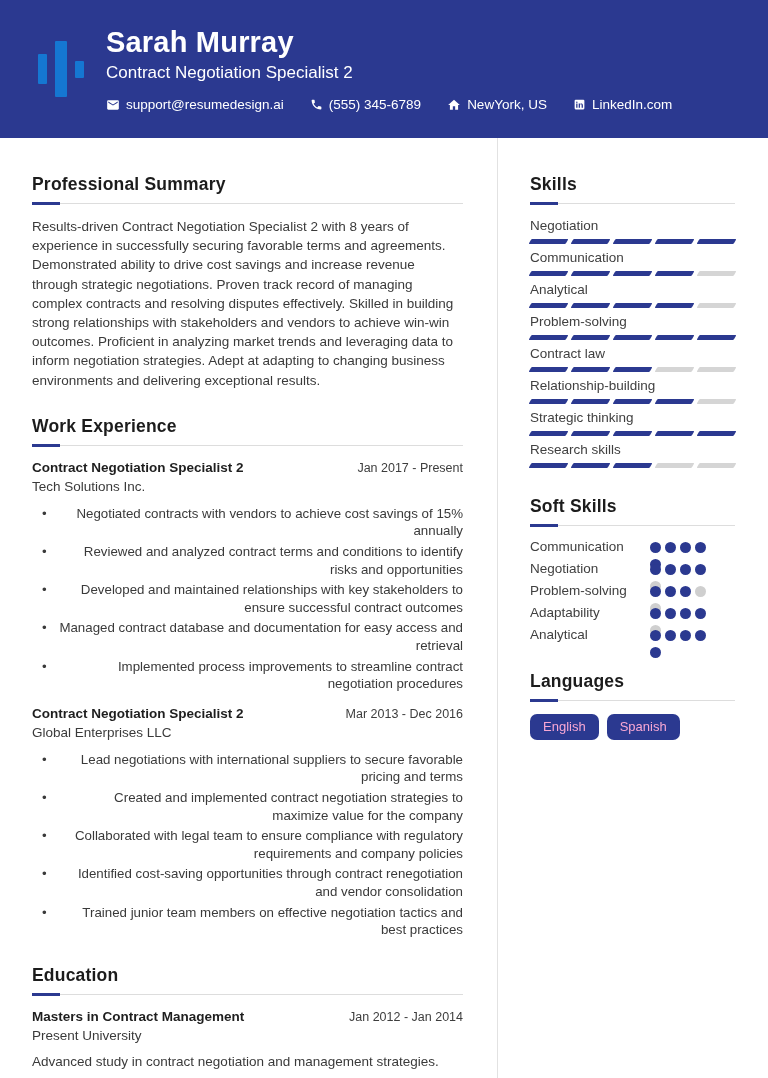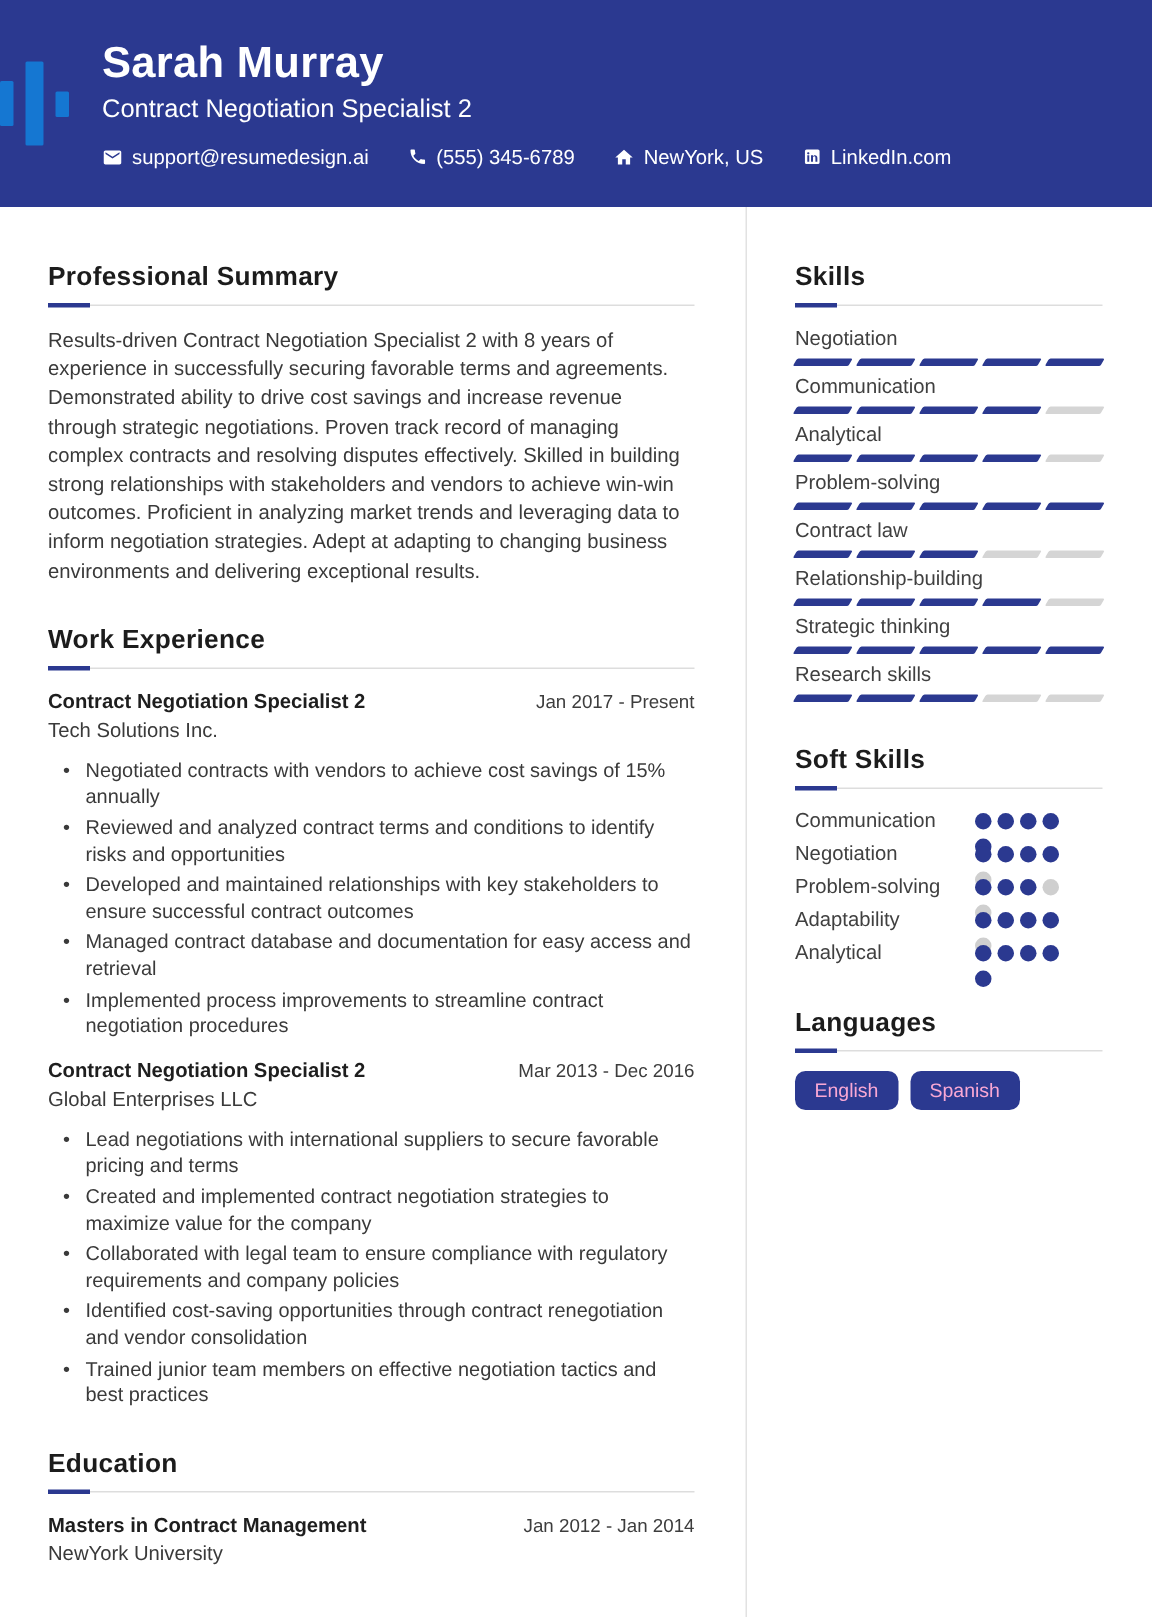--- a/index.html
+++ b/index.html
@@ -5,21 +5,21 @@
   :root{
     --primary:#2b3990; --logo_blue:#1577d2; --bar_empty:#d5d5d5;
     --dot_empty:#cfcfcf; --divider:#e2e2e2;
   }
   *{box-sizing:border-box;}
   html,body{margin:0;padding:0;background:#fff;}
   body{font-family:"Liberation Sans","DejaVu Sans",sans-serif;color:#3a3a3a;width:768px;}
   .page{width:768px;height:1078px;overflow:hidden;background:#fff;}
 
   
-  .hdr{height:138px;background:var(--primary);display:flex;align-items:center;color:#fff;}
+  .hdr{height:138px;background:var(--primary);display:flex;align-items:center;padding-left:38px;color:#fff;}
   .logo{width:46px;height:62px;display:flex;align-items:center;gap:8px;margin-right:22px;flex:none;}
   .logo .bar{background:var(--logo_blue);border-radius:1px;}
   .b1{width:9px;height:30px;}
   .b2{width:12px;height:56px;}
   .b3{width:9px;height:17px;}
   .hdr h1{margin:0 0 5px;font-size:29px;line-height:32px;font-weight:700;letter-spacing:.2px;}
   .subtitle{font-size:17px;line-height:19px;margin-bottom:15px;}
   .contact-row{display:flex;align-items:center;gap:26px;font-size:13.5px;}
   .contact-item{display:flex;align-items:center;gap:6px;white-space:nowrap;}
   .contact-item svg{display:block;}
@@ -36,21 +36,21 @@
 
   
   .sec{margin-top:0;}
   .sec + .sec{margin-top:26px;}
   .summary-text{margin:0;font-size:13.5px;line-height:19.2px;color:#3a3a3a;}
   .job + .job{margin-top:12px;}
   .job-head,.ed-head{display:flex;justify-content:space-between;align-items:baseline;}
   .job-title,.degree{font-size:13.5px;font-weight:700;color:#1e1e1e;line-height:17px;}
   .job-date,.edu-date{font-size:12.5px;color:#3d3d3d;}
   .company,.school{font-size:13.5px;line-height:18px;margin-top:2px;}
-  ul.bullets{list-style:none;margin:9px 0 0;padding:0;}
+  ul.bullets{list-style:none;margin:9px 0 0;padding:0;text-align:right;}
   ul.bullets li{position:relative;padding-left:25px;font-size:13.3px;line-height:17.6px;margin-bottom:3px;}
   ul.bullets li::before{content:"\2022";position:absolute;left:10px;top:0;}
   .edu-desc{margin:8px 0 0;font-size:13.5px;line-height:18px;}
 
   
   .skill-row{margin-bottom:5px;}
   .skill-label,.soft-label{font-size:13.5px;line-height:17px;color:#404040;}
   .skill-bar{display:flex;gap:5px;margin-top:5px;height:5px;}
   .seg{flex:1;height:5px;transform:skewX(-30deg);border-radius:1px;background:var(--bar_empty);}
   .seg.filled{background:var(--primary);}
@@ -163,21 +163,22 @@
 
       <section class="sec">
         <h2>Education</h2>
         <div class="rule"></div>
         <div id="edu">
             <article class="edu-item">
               <div class="ed-head">
                 <span class="degree">Masters in Contract Management</span>
                 <span class="edu-date">Jan 2012 - Jan 2014</span>
               </div>
-              <div class="school">NewYork University</div>
+              <div class="school">Present University</div>
+              <p class="edu-desc">Advanced study in contract negotiation and management strategies.</p>
             </article>
           </div>
       </section>
     </main>
 
     <aside class="sidebar">
       <section>
         <h2>Skills</h2>
         <div class="rule"></div>
         <div id="skills">

